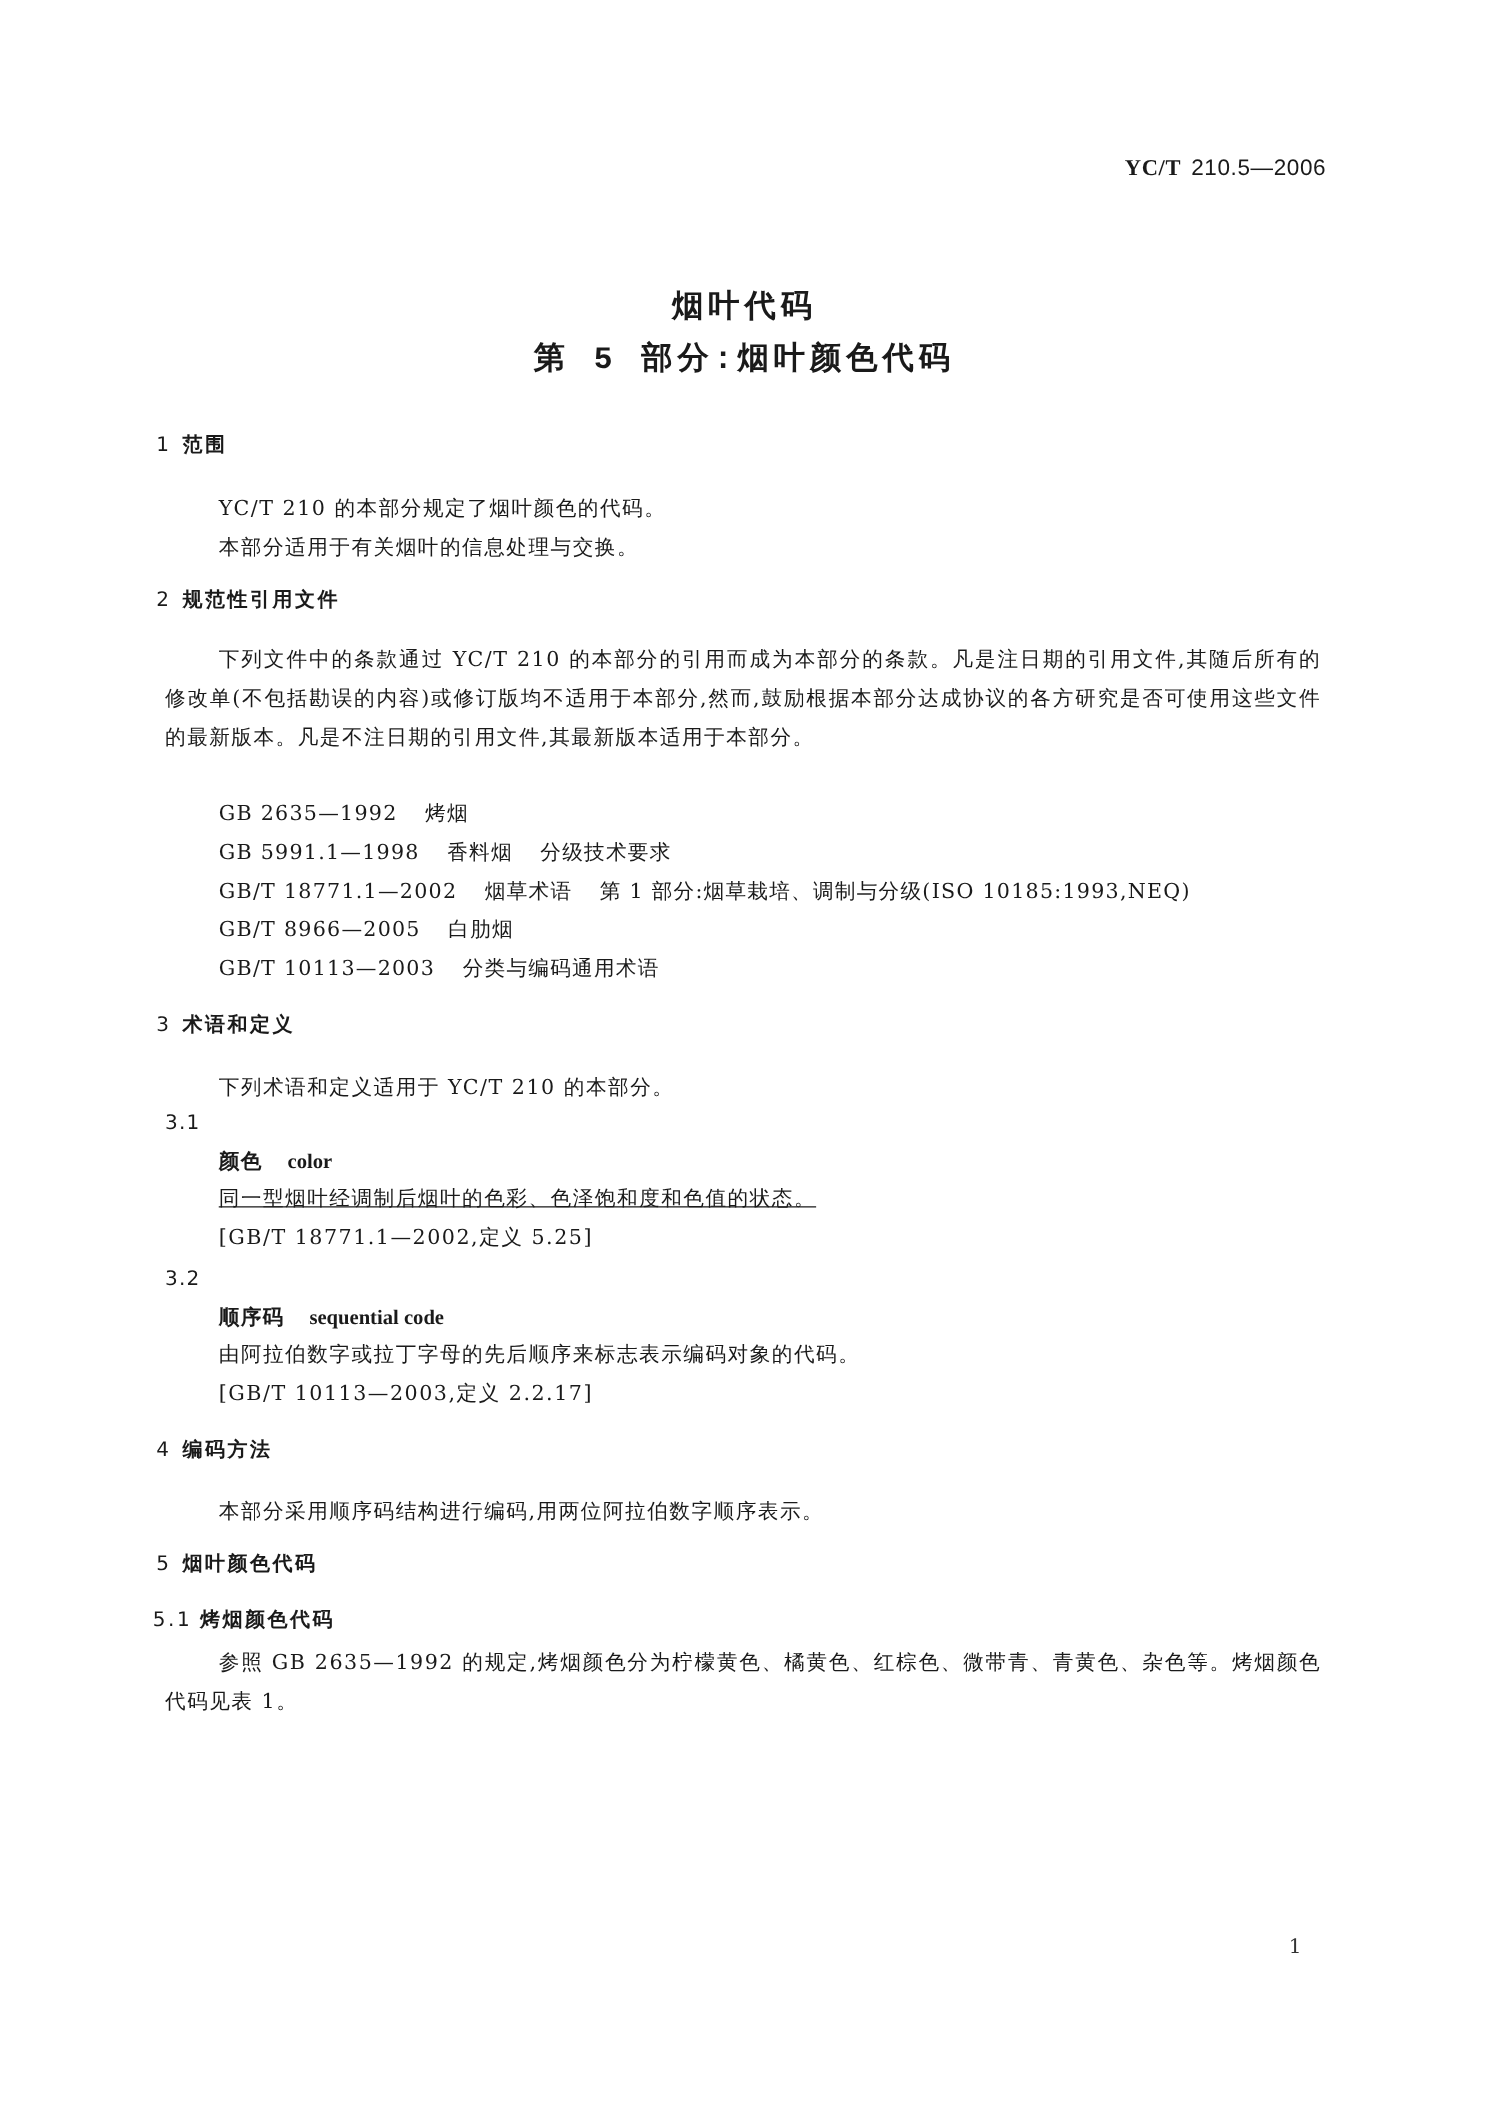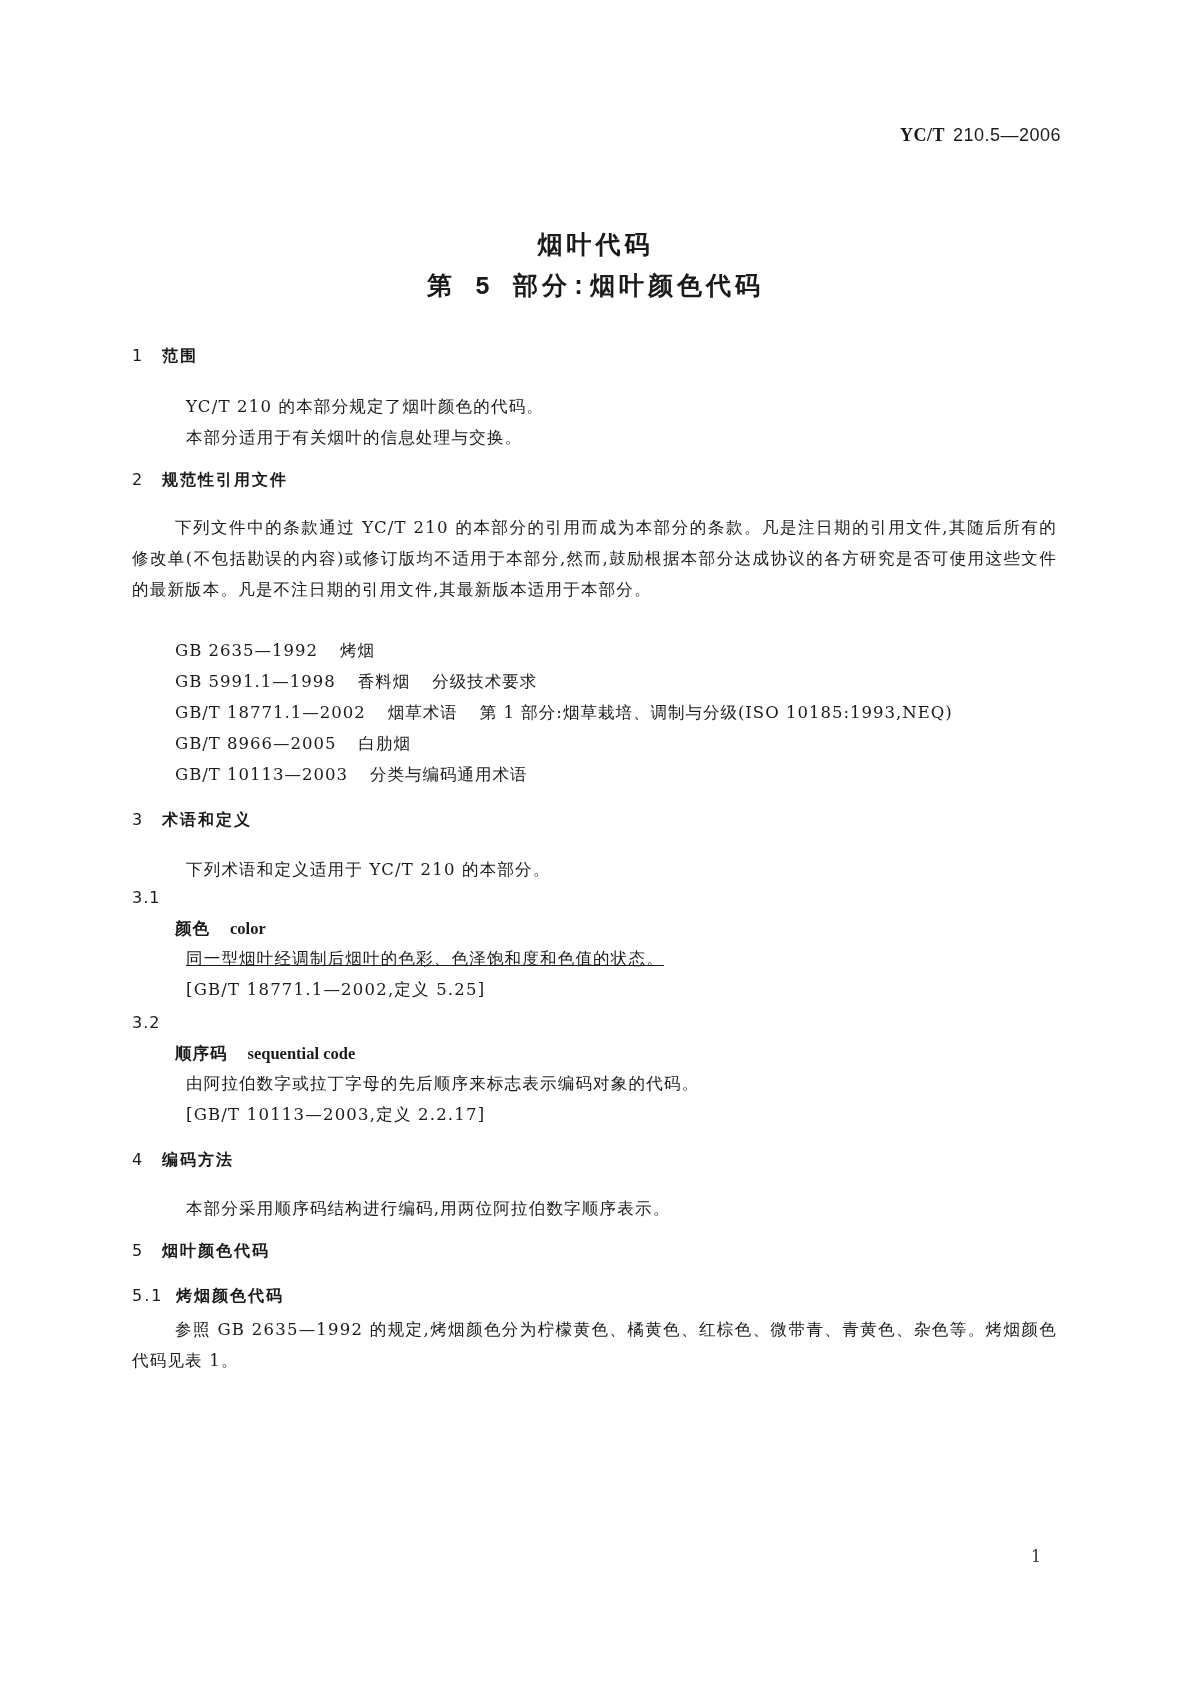--- a/index.html
+++ b/index.html
@@ -38,40 +38,41 @@
       text-align: center;
       font-family: Liberation Mono, monospace;
       font-weight: bold;
       font-size: 25px;
       letter-spacing: 4px;
     }
     .title1 { top: 228px; }
     .title2 { top: 269px; }
 
     .heading {
-      left: 132px;
+      left: 116px;
       font-family: "DejaVu Sans", "Liberation Sans", sans-serif;
       font-size: 16px;
       font-weight: bold;
       letter-spacing: 2px;
+      text-align: center;
     }
     .heading .hnum {
       display: inline-block;
       font-weight: normal;
       width: 30px;
     }
     .heading .hnum.wide { width: 44px; }
 
     .para {
       left: 132px;
       font-size: 16.5px;
       line-height: 31px;
       letter-spacing: 1.2px;
     }
-    .para.indent { left: 186px; }
+    .para.indent { left: 175px; }
     .para.block {
       width: 925px;
       white-space: normal;
       text-indent: 43px;
       text-align: justify;
       text-align-last: left;
     }
 
     .ref {
       left: 175px;

